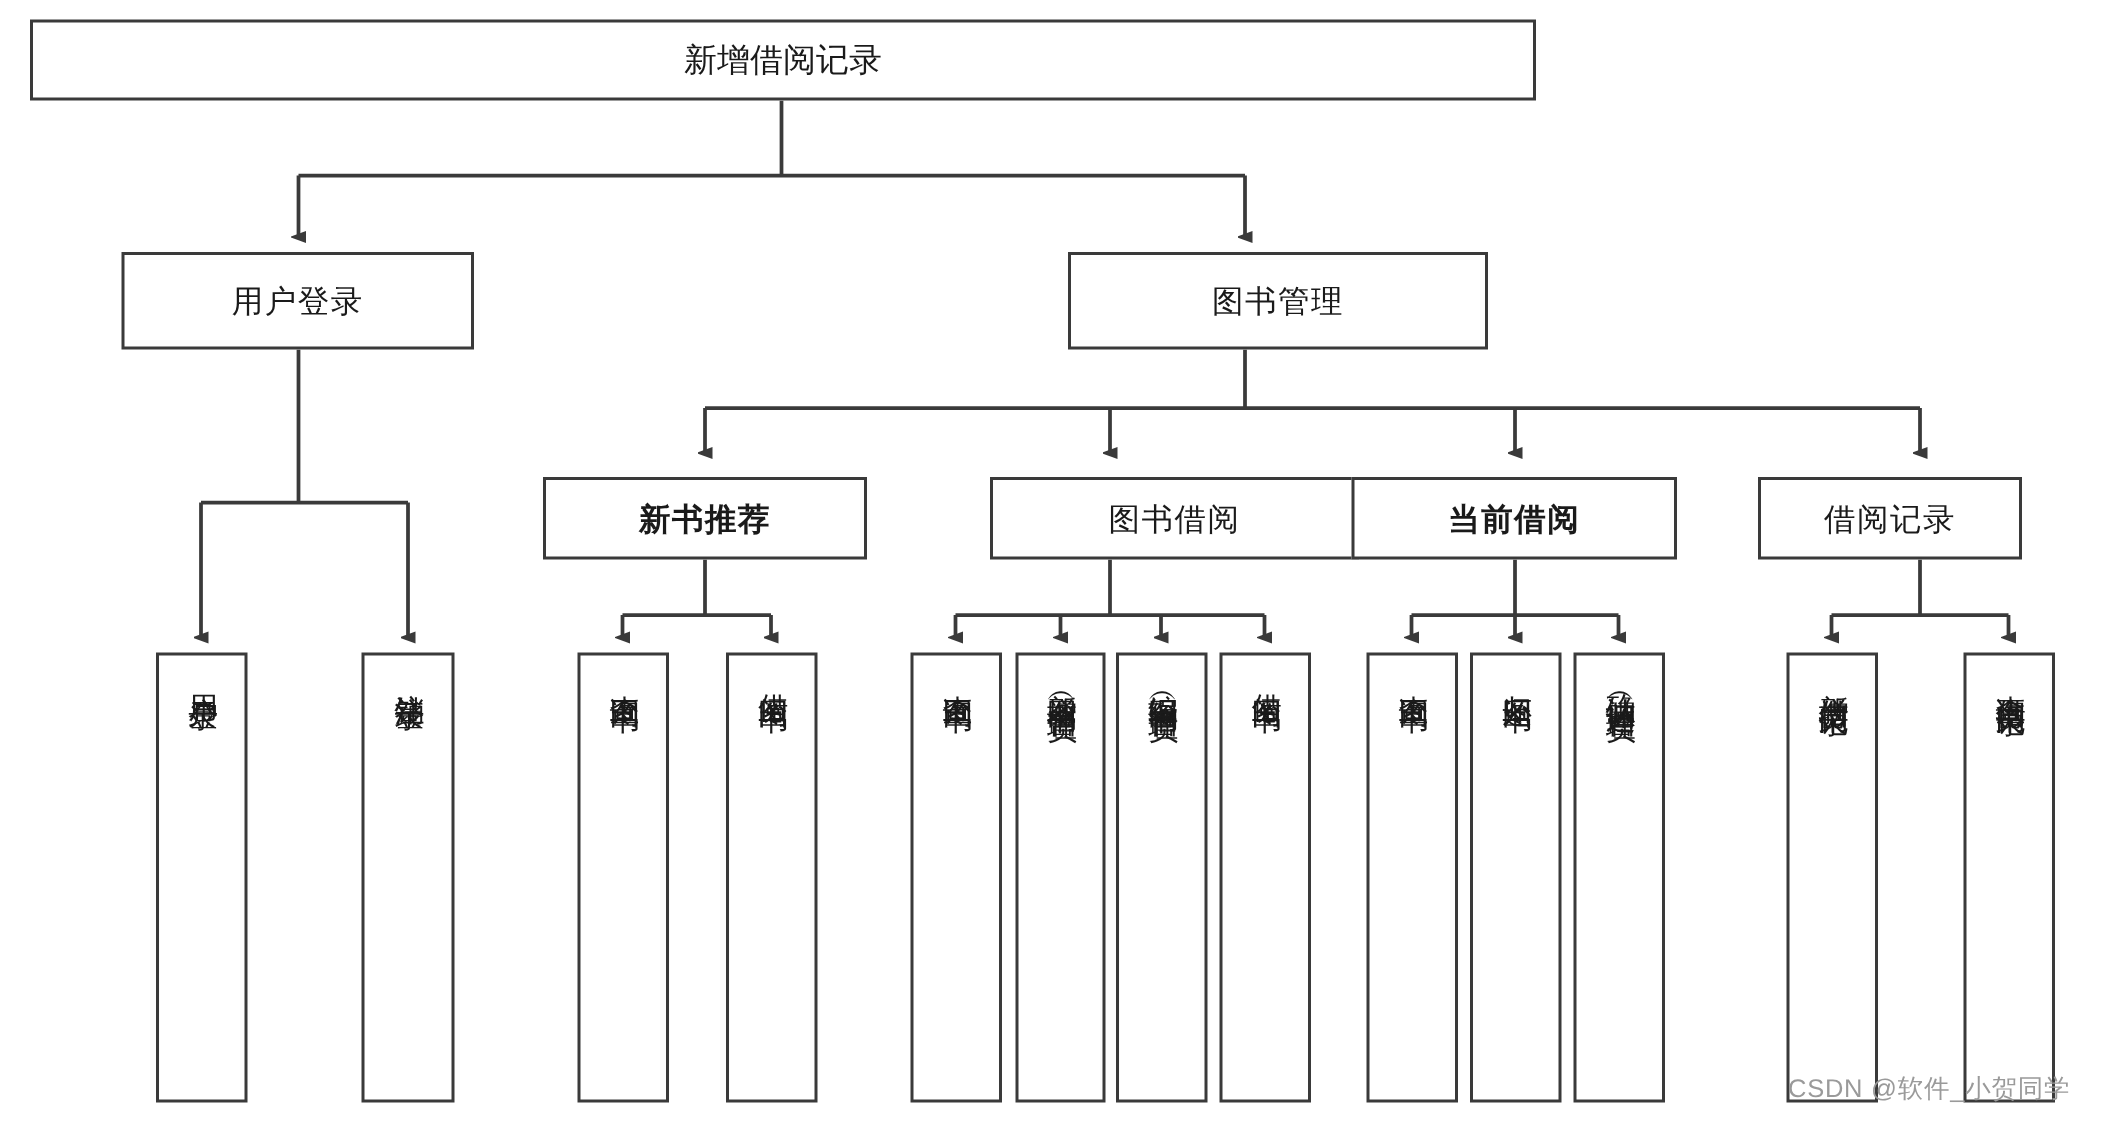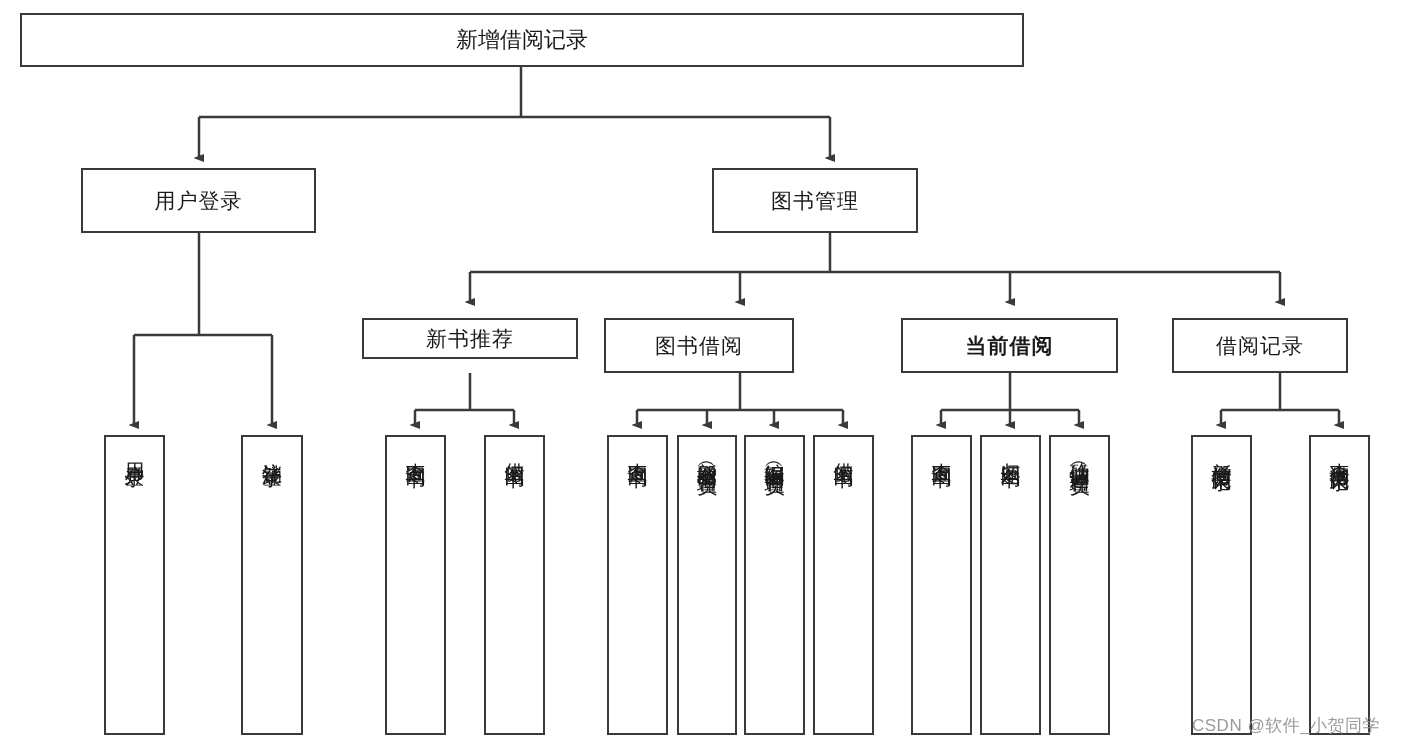--- a/index.html
+++ b/index.html
@@ -120,28 +120,28 @@
     </g>
   </svg>
 
   <div class="node root" style="left:20px; top:13px; width:1004px; height:54px;">
     <span>新增借阅记录</span>
   </div>
 
   <div class="node horiz" style="left:81px; top:168px; width:235px; height:65px;">
     <span>用户登录</span>
   </div>
-  <div class="node horiz" style="left:712px; top:168px; width:206px; height:65px;">
+  <div class="node horiz" style="left:712px; top:168px; width:280px; height:65px;">
     <span>图书管理</span>
   </div>
 
-  <div class="node horiz" style="left:362px; top:318px; width:216px; height:41px;">
+  <div class="node horiz" style="left:362px; top:318px; width:216px; height:55px;font-weight:bold;">
     <span>新书推荐</span>
   </div>
-  <div class="node horiz" style="left:604px; top:318px; width:190px; height:55px;align-items:center;">
+  <div class="node horiz" style="left:660px; top:318px; width:246px; height:55px;align-items:center;">
     <span>图书借阅</span>
   </div>
   <div class="node horiz" style="left:901px; top:318px; width:217px; height:55px;font-weight:bold;">
     <span>当前借阅</span>
   </div>
   <div class="node horiz" style="left:1172px; top:318px; width:176px; height:55px;">
     <span>借阅记录</span>
   </div>
 
   <div class="node leaf" style="left:104px; top:435px; width:61px; height:300px;">

